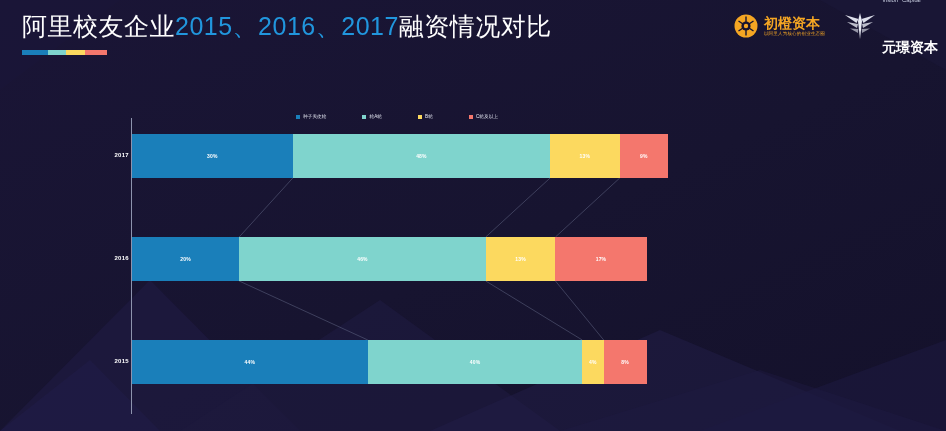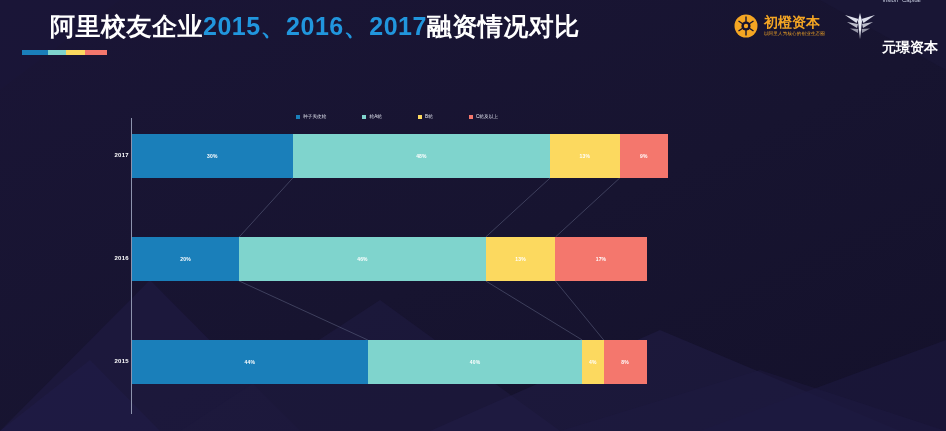--- a/index.html
+++ b/index.html
@@ -12,43 +12,43 @@
 
   
   #bg-decor { position:absolute; inset:0; z-index:0; pointer-events:none; }
 
   
   #header {
     position:absolute; left:0; top:0; width:946px; height:62px; z-index:3;
   }
   #page-title {
     position:absolute; left:22px; top:14px;
-    font-size:25px; font-weight:bold; letter-spacing:0.5px;
-    white-space:nowrap; line-height:1;margin-left:28px;
+    font-size:25px; font-weight:normal; letter-spacing:0.5px;
+    white-space:nowrap; line-height:1;
   }
   #page-title .w { color:#ffffff; }
   #page-title .b { color:#2196dd; }
 
   #title-underline {
     position:absolute; left:22px; top:50px;
     width:85px; height:5px; display:flex;
   }
   #title-underline span { height:100%; }
   #title-underline span:nth-child(1){ width:30%; }
   #title-underline span:nth-child(2){ width:22%; }
   #title-underline span:nth-child(3){ width:22%; }
   #title-underline span:nth-child(4){ width:26%; }
 
   
   #logo-area { position:absolute; right:8px; top:4px; height:44px; display:flex; align-items:center; gap:18px; z-index:4; }
   .logo-block { display:flex; align-items:center; gap:5px; }
   .logo-text-cn { font-size:14px; font-weight:bold; line-height:1.05; white-space:nowrap; }
   .logo-text-sub { font-size:4.5px; line-height:1.2; white-space:nowrap; letter-spacing:0.2px; }
   .logo-text-en { font-size:6px; line-height:1.2; white-space:nowrap; color:#c9cfe8; }
-  #chuorange-cn { color:#f5a623;font-family:Liberation Serif, serif; }
+  #chuorange-cn { color:#f5a623; }
   #chuorange-sub { color:#f5a623; }
   #yuanjing-cn { color:#ffffff;margin-top:36px; }
   #yuanjing-en { color:#c6ccdf; }
 
   
   #chart-area {
     position:absolute; left:0; top:62px; width:946px; height:369px; z-index:2;
   }
   #legend {
     position:absolute; left:296px; top:52px;

